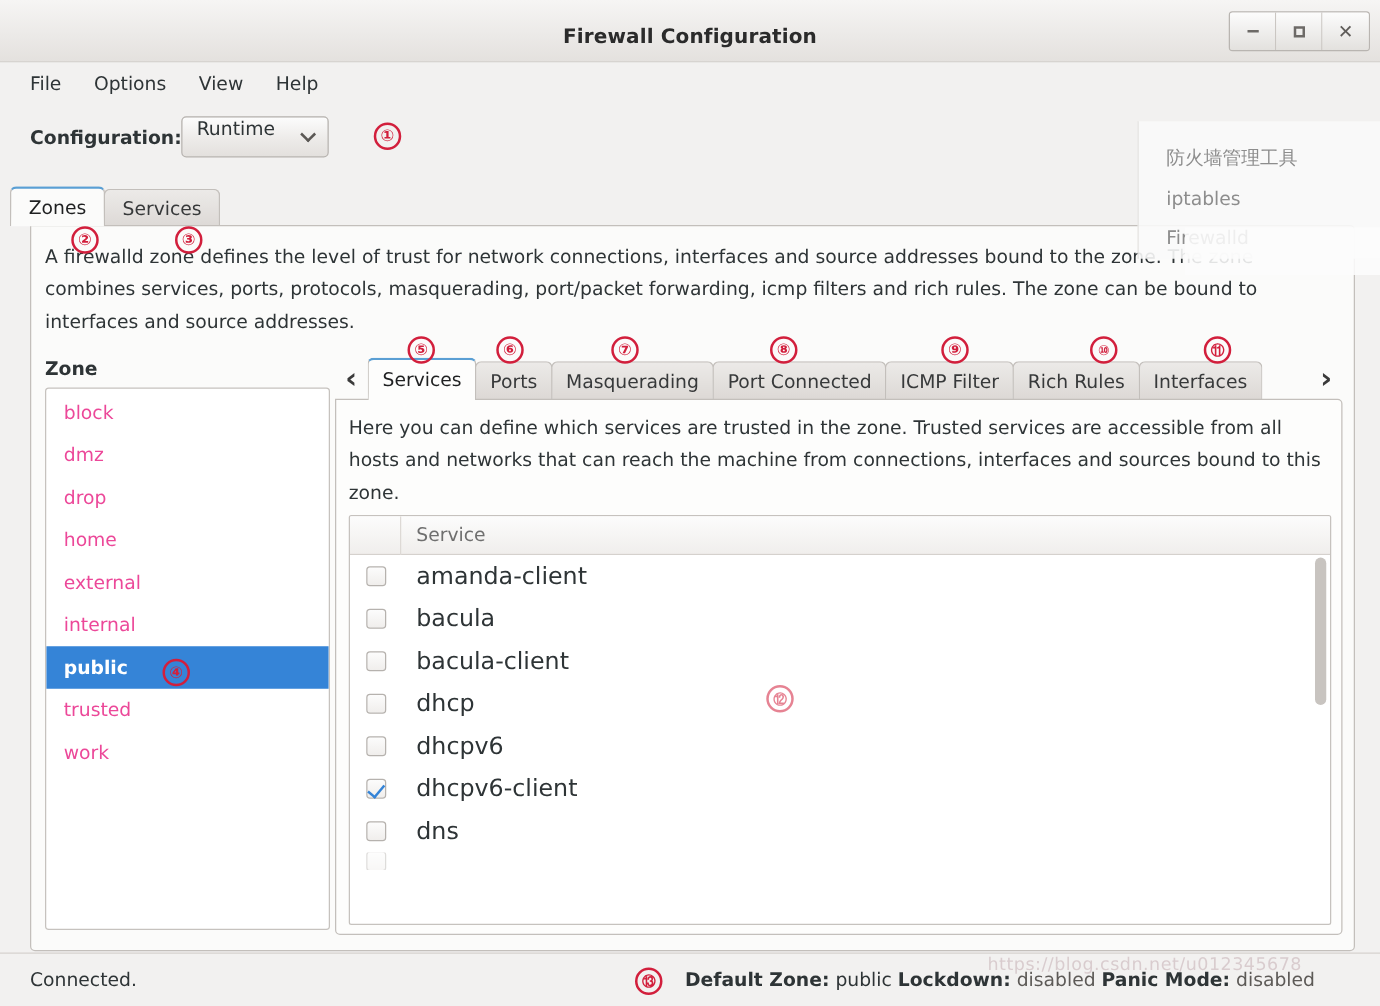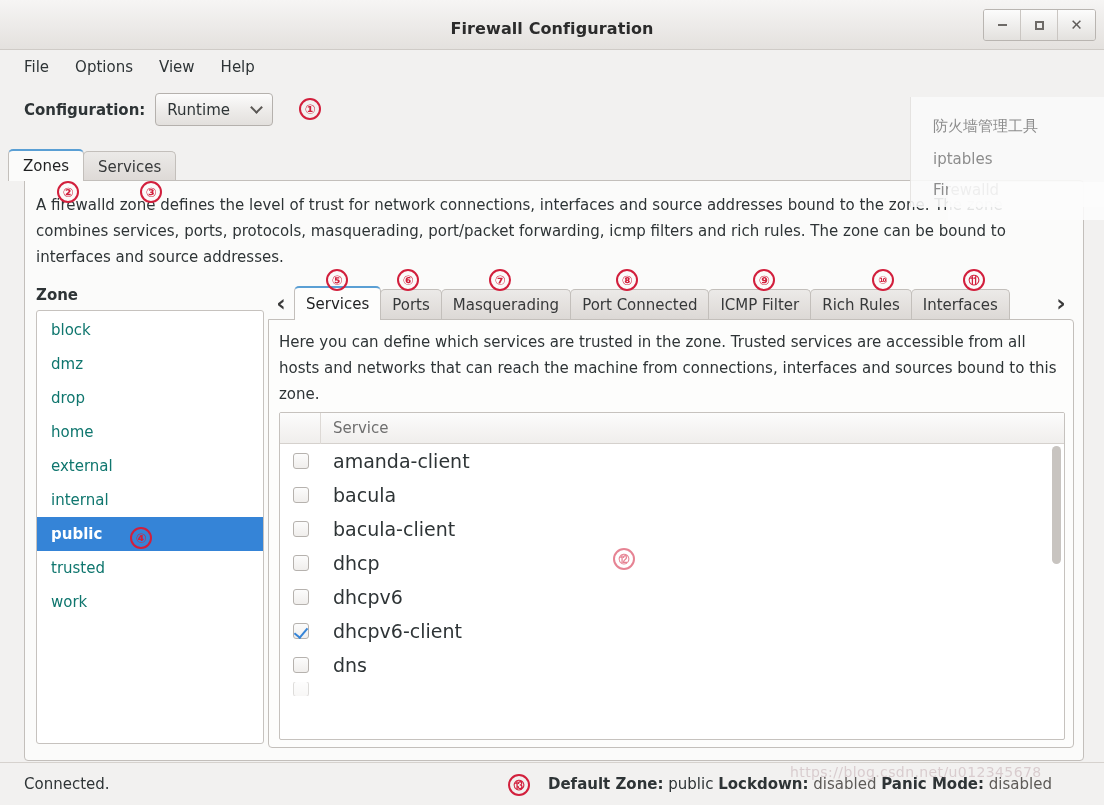--- a/index.html
+++ b/index.html
@@ -73,29 +73,29 @@
     padding-left: 24px;
     gap: 26px;
     background: #f2f1f0;
   }
   #menubar .mitem { font-size: 15px; color: #2e3436; }
 
   
   #confrow {
     position: absolute;
     left: 24px; top: 93px;
-    display: flex; align-items: center; gap: 10px;
+    display: flex; align-items: center; 
   }
   #confrow .clabel { font-weight: bold; font-size: 15px; }
   #conf-combo {
     width: 118px; height: 33px;
     border: 1px solid #b5b1ad;
     border-radius: 4px;
     background: linear-gradient(to bottom, #fcfcfc 0%, #edebe9 55%, #e3e0dd 100%);
-    display: flex; align-items: center;
+    display: flex; align-items: flex-start;
     padding: 0 8px 0 11px;
     position: relative;
   }
   #conf-combo .cv { font-size: 15px; color: #2e3436; }
   #conf-combo .chev {
     position: absolute; right: 11px; top: 50%;
     margin-top: -3px;
     width: 9px; height: 9px;
     border-left: 2px solid #5b5855;
     border-bottom: 2px solid #5b5855;
@@ -164,21 +164,21 @@
     border: 1px solid #c6c2be;
     border-radius: 3px;
     overflow: hidden;
     padding-top: 2px;
   }
   #zone-list .zrow {
     height: 34px;
     display: flex; align-items: center;
     padding-left: 14px;
     font-size: 15px;
-    color: #0f766e;
+    color: #ec4899;
   }
   #zone-list .zrow.sel {
     background: #3584d7;
     color: #ffffff;
     font-weight: bold;
   }
 
   
   #inner {
     position: absolute;

